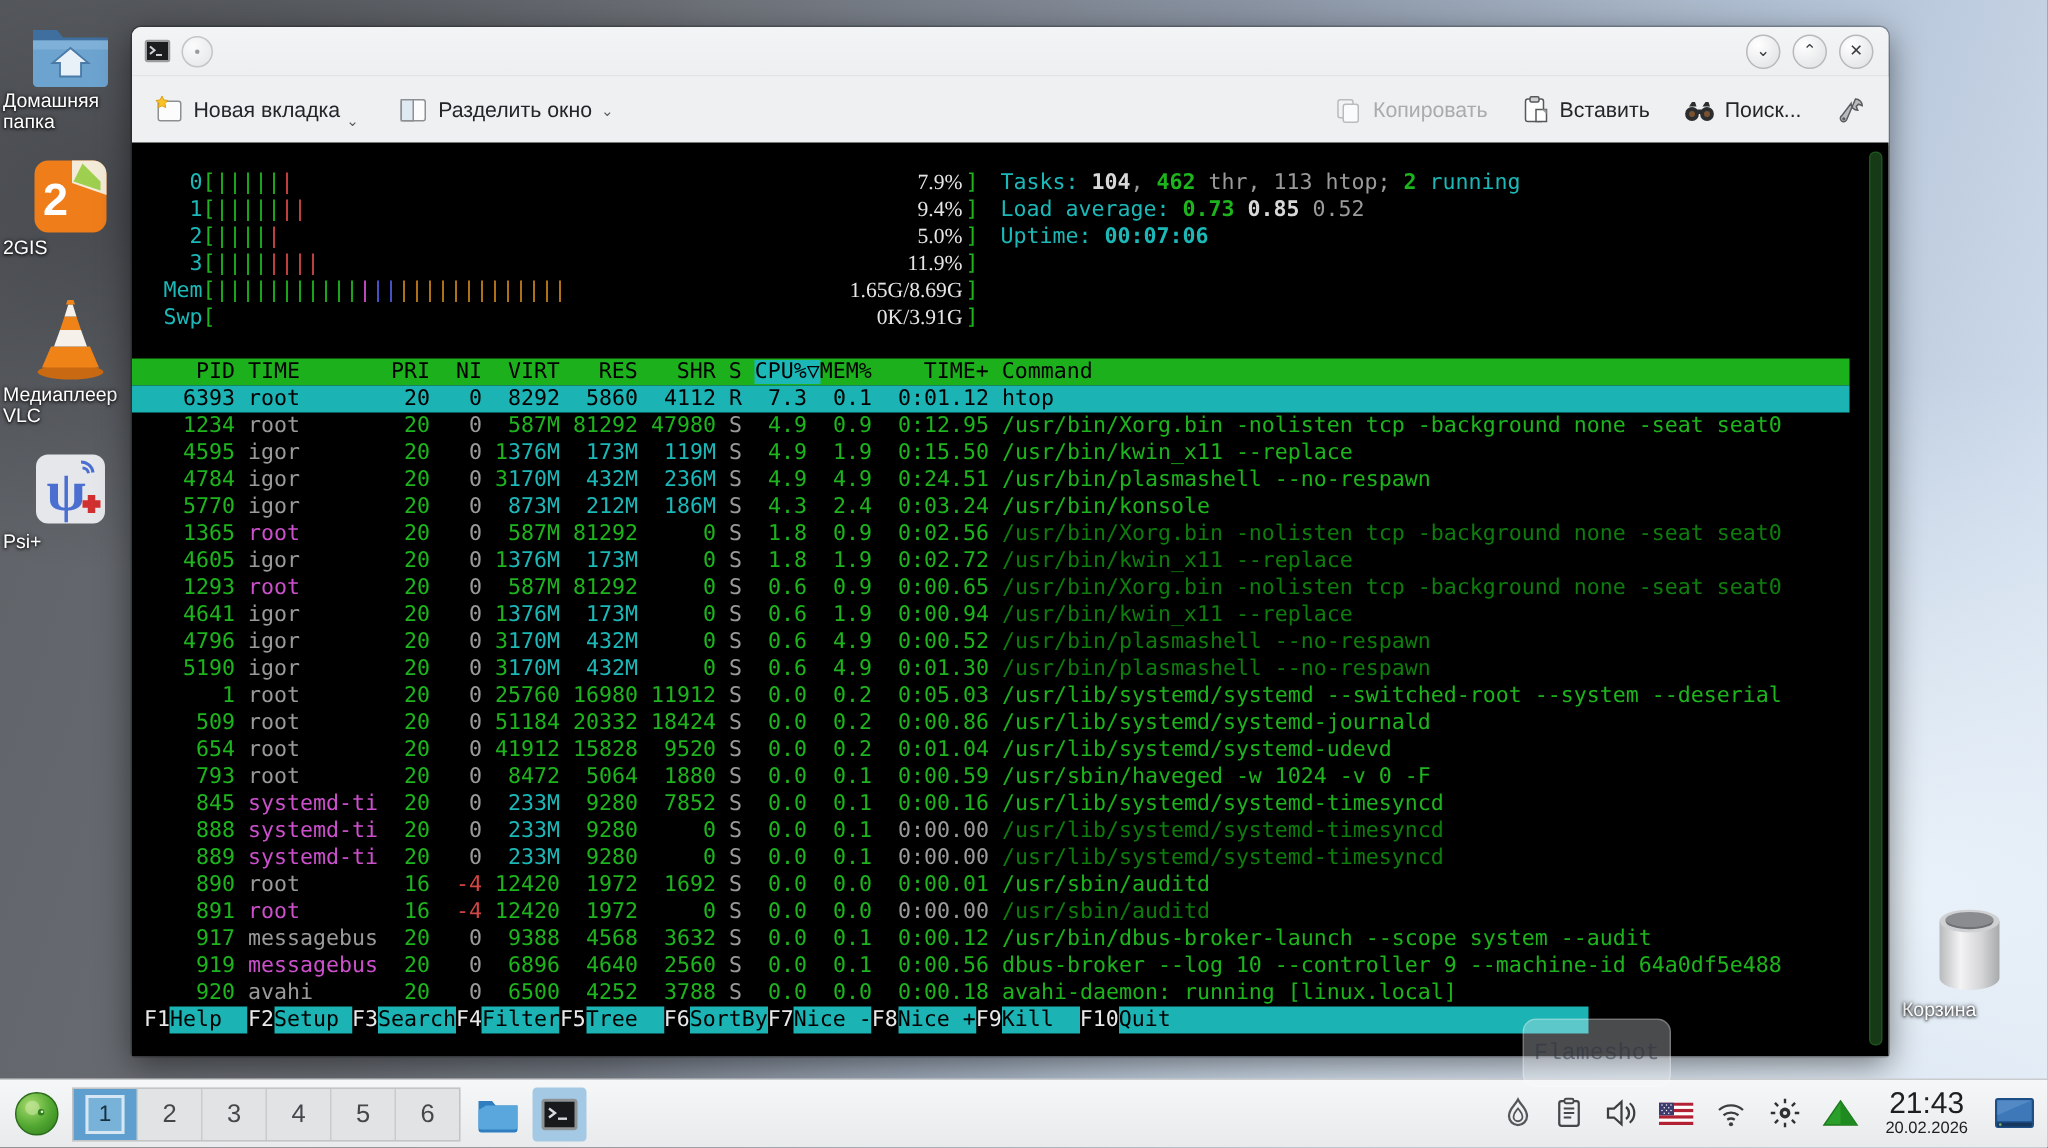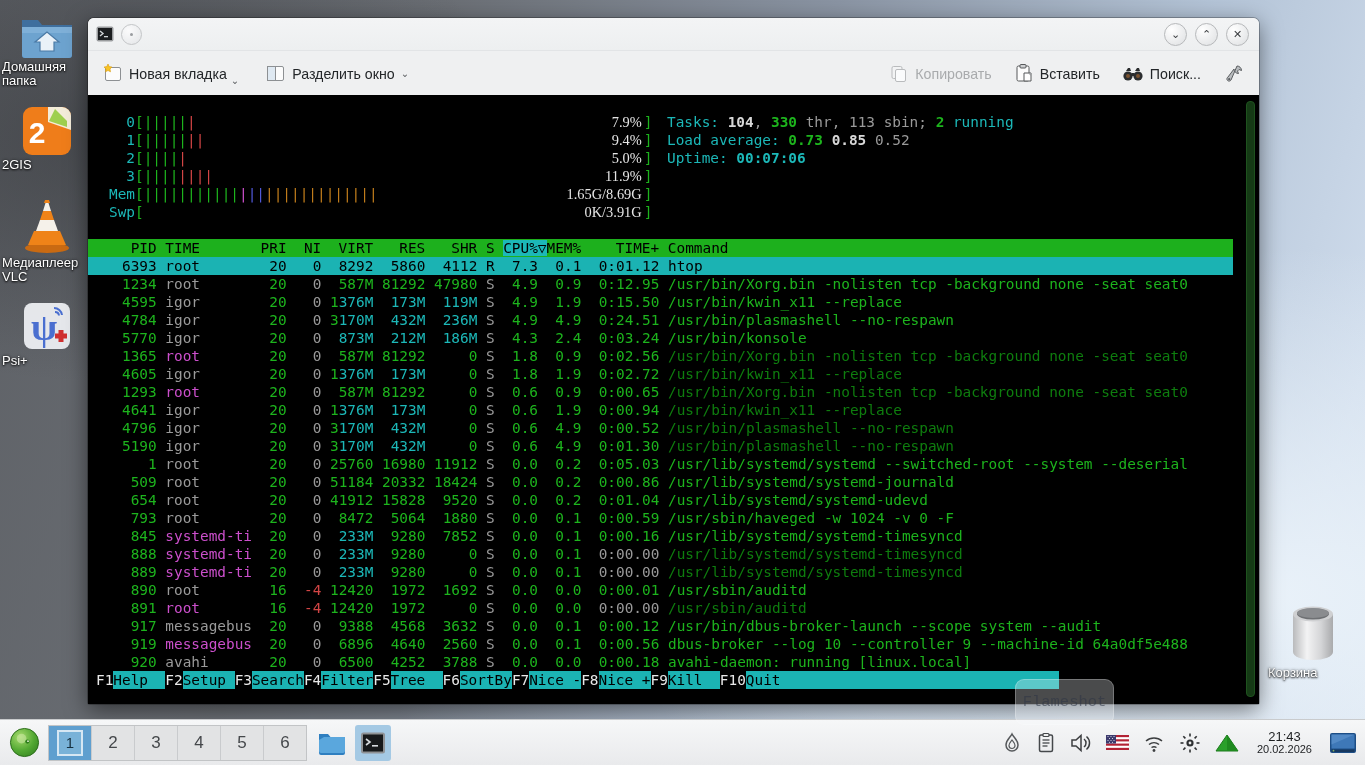--- a/index.html
+++ b/index.html
@@ -86,21 +86,21 @@
       font-size:17px;color:#45484b;border-right:1px solid #c9cbcd;}
   .pcell:last-child{border-right:none;}
   .pcell.active{background:#5f9fcf;}
   .pcell.active .pwin{border:2px solid #d6e7f3;background:#79b2d8;width:22px;height:22px;
       display:flex;align-items:center;justify-content:center;color:#16303f;font-size:15px;}
   .tbicon{margin-left:10px;display:flex;align-items:center;justify-content:center;}
   .task-active{width:36px;height:36px;margin-left:8px;border-radius:3px;background:#a4c9e4;
       display:flex;align-items:center;justify-content:center;}
   .tray{margin-left:auto;display:flex;align-items:center;gap:13px;margin-right:8px;}
   .clock{text-align:center;line-height:1.05;margin:0 4px;}
-  .clock .t{font-size:13px;color:#1d1f21;}
+  .clock .t{font-size:20px;color:#1d1f21;}
   .clock .d{font-size:11px;color:#1d1f21;}
   svg{display:block;}
 </style>
 </head>
 <body>
 
 <div class="dicon" style="left:2px;top:12px;">
   <svg width="56" height="46" viewBox="0 0 56 46" style="margin:0 auto;">
     <path d="M3 8 h16 l4 5 h30 v30 a3 3 0 0 1 -3 3 h-44 a3 3 0 0 1 -3 -3 z" fill="#3f6f9e"></path>
     <path d="M3 15 h50 v28 a3 3 0 0 1 -3 3 h-44 a3 3 0 0 1 -3 -3 z" fill="#6da3cf"></path>
@@ -236,21 +236,21 @@
   <div class="terminal">
     <div id="meters">
         <div class="tline mline" style="top: 18px;"><span class="mlab c">0</span><span class="g">[</span><span class="mbar"><span class="g">|||||</span><span class="r">|</span><span class="mval">7.9%</span></span><span class="g">]</span></div>
         <div class="tline mline" style="top: 36px;"><span class="mlab c">1</span><span class="g">[</span><span class="mbar"><span class="g">|||||</span><span class="r">||</span><span class="mval">9.4%</span></span><span class="g">]</span></div>
         <div class="tline mline" style="top: 54px;"><span class="mlab c">2</span><span class="g">[</span><span class="mbar"><span class="g">||||</span><span class="r">|</span><span class="mval">5.0%</span></span><span class="g">]</span></div>
         <div class="tline mline" style="top: 72px;"><span class="mlab c">3</span><span class="g">[</span><span class="mbar"><span class="g">||||</span><span class="r">||||</span><span class="mval">11.9%</span></span><span class="g">]</span></div>
         <div class="tline mline" style="top: 90px;"><span class="mlab c">Mem</span><span class="g">[</span><span class="mbar"><span class="g">|||||||||||</span><span class="m">|</span><span class="b">||</span><span class="o">|||||||||||||</span><span class="mval">1.65G/8.69G</span></span><span class="g">]</span></div>
         <div class="tline mline" style="top: 108px;"><span class="mlab c">Swp</span><span class="g">[</span><span class="mbar"><span class="mval">0K/3.91G</span></span><span class="g">]</span></div>
       </div>
     <div id="summary">
-        <div class="tline sumline" style="top: 18px;"><span class="c">Tasks: </span><span class="wb">104</span><span class="gy">, </span><span class="gb">330</span><span class="gy"> thr, </span><span class="gy">113</span><span class="gy"> sbin; </span><span class="gb">2</span><span class="c"> running</span></div>
+        <div class="tline sumline" style="top: 18px;"><span class="c">Tasks: </span><span class="wb">104</span><span class="gy">, </span><span class="gb">462</span><span class="gy"> thr, </span><span class="gy">113</span><span class="gy"> htop; </span><span class="gb">2</span><span class="c"> running</span></div>
         <div class="tline sumline" style="top: 36px;"><span class="c">Load average: </span><span class="gb">0.73 </span><span class="wb">0.85 </span><span class="gy">0.52</span></div>
         <div class="tline sumline" style="top: 54px;"><span class="c">Uptime: </span><span class="cb">00:07:06</span></div>
       </div>
     <div id="ptable">
         <div class="tline phead" style="top: 144px;"><span>    PID TIME       PRI  NI  VIRT   RES   SHR S </span><span class="sortcol">CPU%▽</span><span>MEM%    TIME+ Command</span></div>
         <div class="tline prow sel" style="top: 162px;"><span class="k">   6393</span><span> </span><span class="k">root      </span><span> </span><span class="k"> 20</span><span> </span><span class="k">  0</span><span> </span><span class="k"> 8292</span><span> </span><span class="k"> 5860</span><span> </span><span class="k"> 4112</span><span> </span><span class="k">R</span><span> </span><span class="k"> 7.3</span><span> </span><span class="k"> 0.1</span><span> </span><span class="k"> 0:01.12</span><span> </span><span class="k">htop</span></div>
         <div class="tline prow" style="top: 180px;"><span class="g">   1234</span><span> </span><span class="gy">root      </span><span> </span><span class="g"> 20</span><span> </span><span class="gy">  0</span><span> </span><span class="g"> 587M</span><span> </span><span class="g">81292</span><span> </span><span class="g">47980</span><span> </span><span class="gy">S</span><span> </span><span class="g"> 4.9</span><span> </span><span class="g"> 0.9</span><span> </span><span class="g"> 0:12.95</span><span> </span><span class="g">/usr/bin/Xorg.bin -nolisten tcp -background none -seat seat0</span></div>
         <div class="tline prow" style="top: 198px;"><span class="g">   4595</span><span> </span><span class="gy">igor      </span><span> </span><span class="g"> 20</span><span> </span><span class="gy">  0</span><span> </span><span class="g">1</span><span class="c">376M</span><span> </span><span class="g"> </span><span class="c">173M</span><span> </span><span class="g"> </span><span class="c">119M</span><span> </span><span class="gy">S</span><span> </span><span class="g"> 4.9</span><span> </span><span class="g"> 1.9</span><span> </span><span class="g"> 0:15.50</span><span> </span><span class="g">/usr/bin/kwin_x11 --replace</span></div>
         <div class="tline prow" style="top: 216px;"><span class="g">   4784</span><span> </span><span class="gy">igor      </span><span> </span><span class="g"> 20</span><span> </span><span class="gy">  0</span><span> </span><span class="g">3</span><span class="c">170M</span><span> </span><span class="g"> </span><span class="c">432M</span><span> </span><span class="g"> </span><span class="c">236M</span><span> </span><span class="gy">S</span><span> </span><span class="g"> 4.9</span><span> </span><span class="g"> 4.9</span><span> </span><span class="g"> 0:24.51</span><span> </span><span class="g">/usr/bin/plasmashell --no-respawn</span></div>
         <div class="tline prow" style="top: 234px;"><span class="g">   5770</span><span> </span><span class="gy">igor      </span><span> </span><span class="g"> 20</span><span> </span><span class="gy">  0</span><span> </span><span class="g"> </span><span class="c">873M</span><span> </span><span class="g"> </span><span class="c">212M</span><span> </span><span class="g"> </span><span class="c">186M</span><span> </span><span class="gy">S</span><span> </span><span class="g"> 4.3</span><span> </span><span class="g"> 2.4</span><span> </span><span class="g"> 0:03.24</span><span> </span><span class="g">/usr/bin/konsole</span></div>

